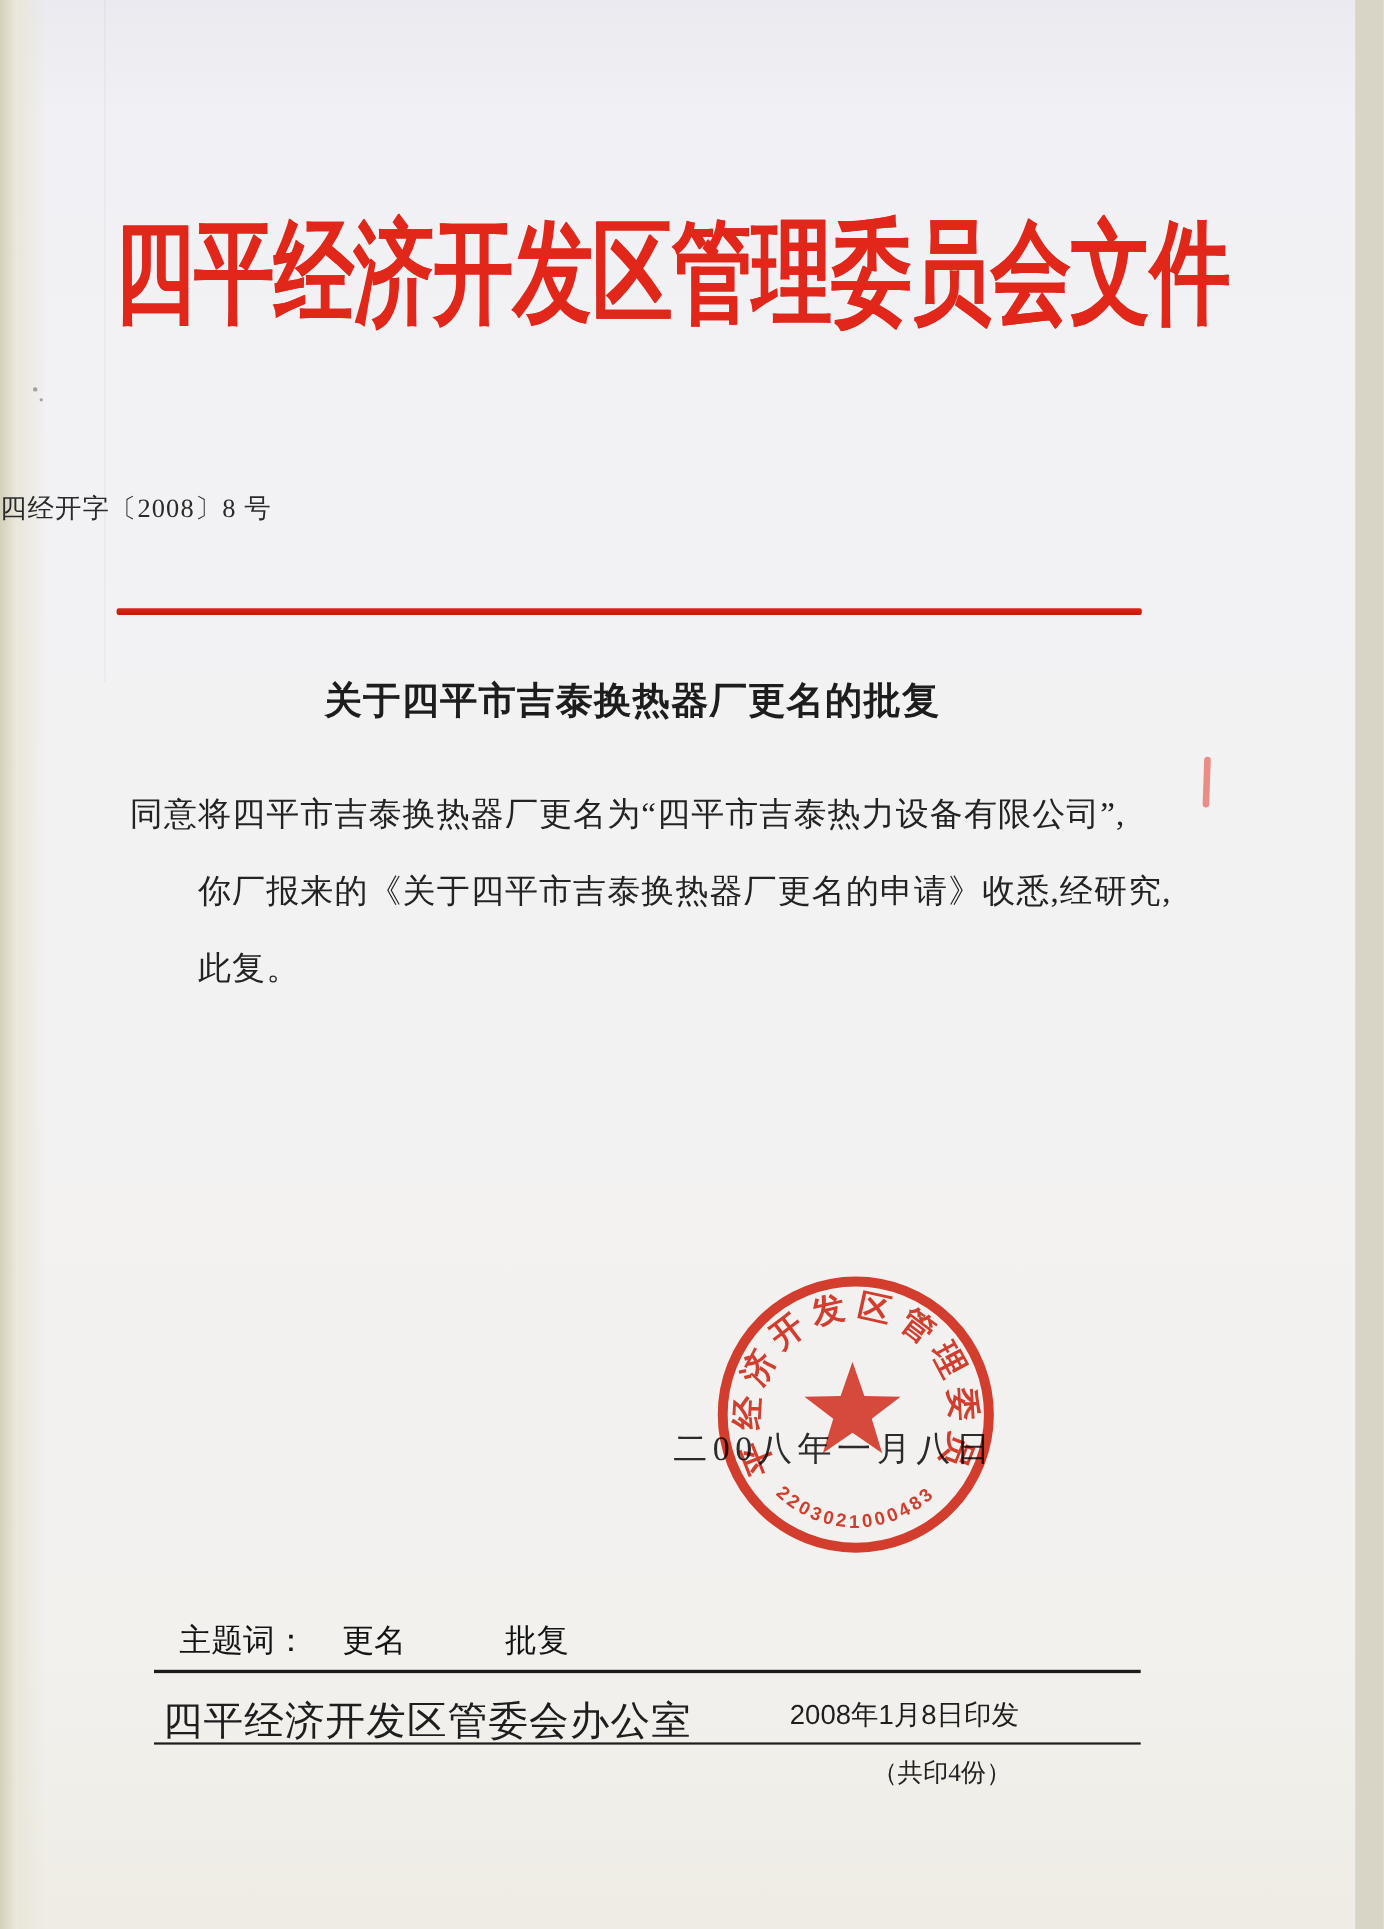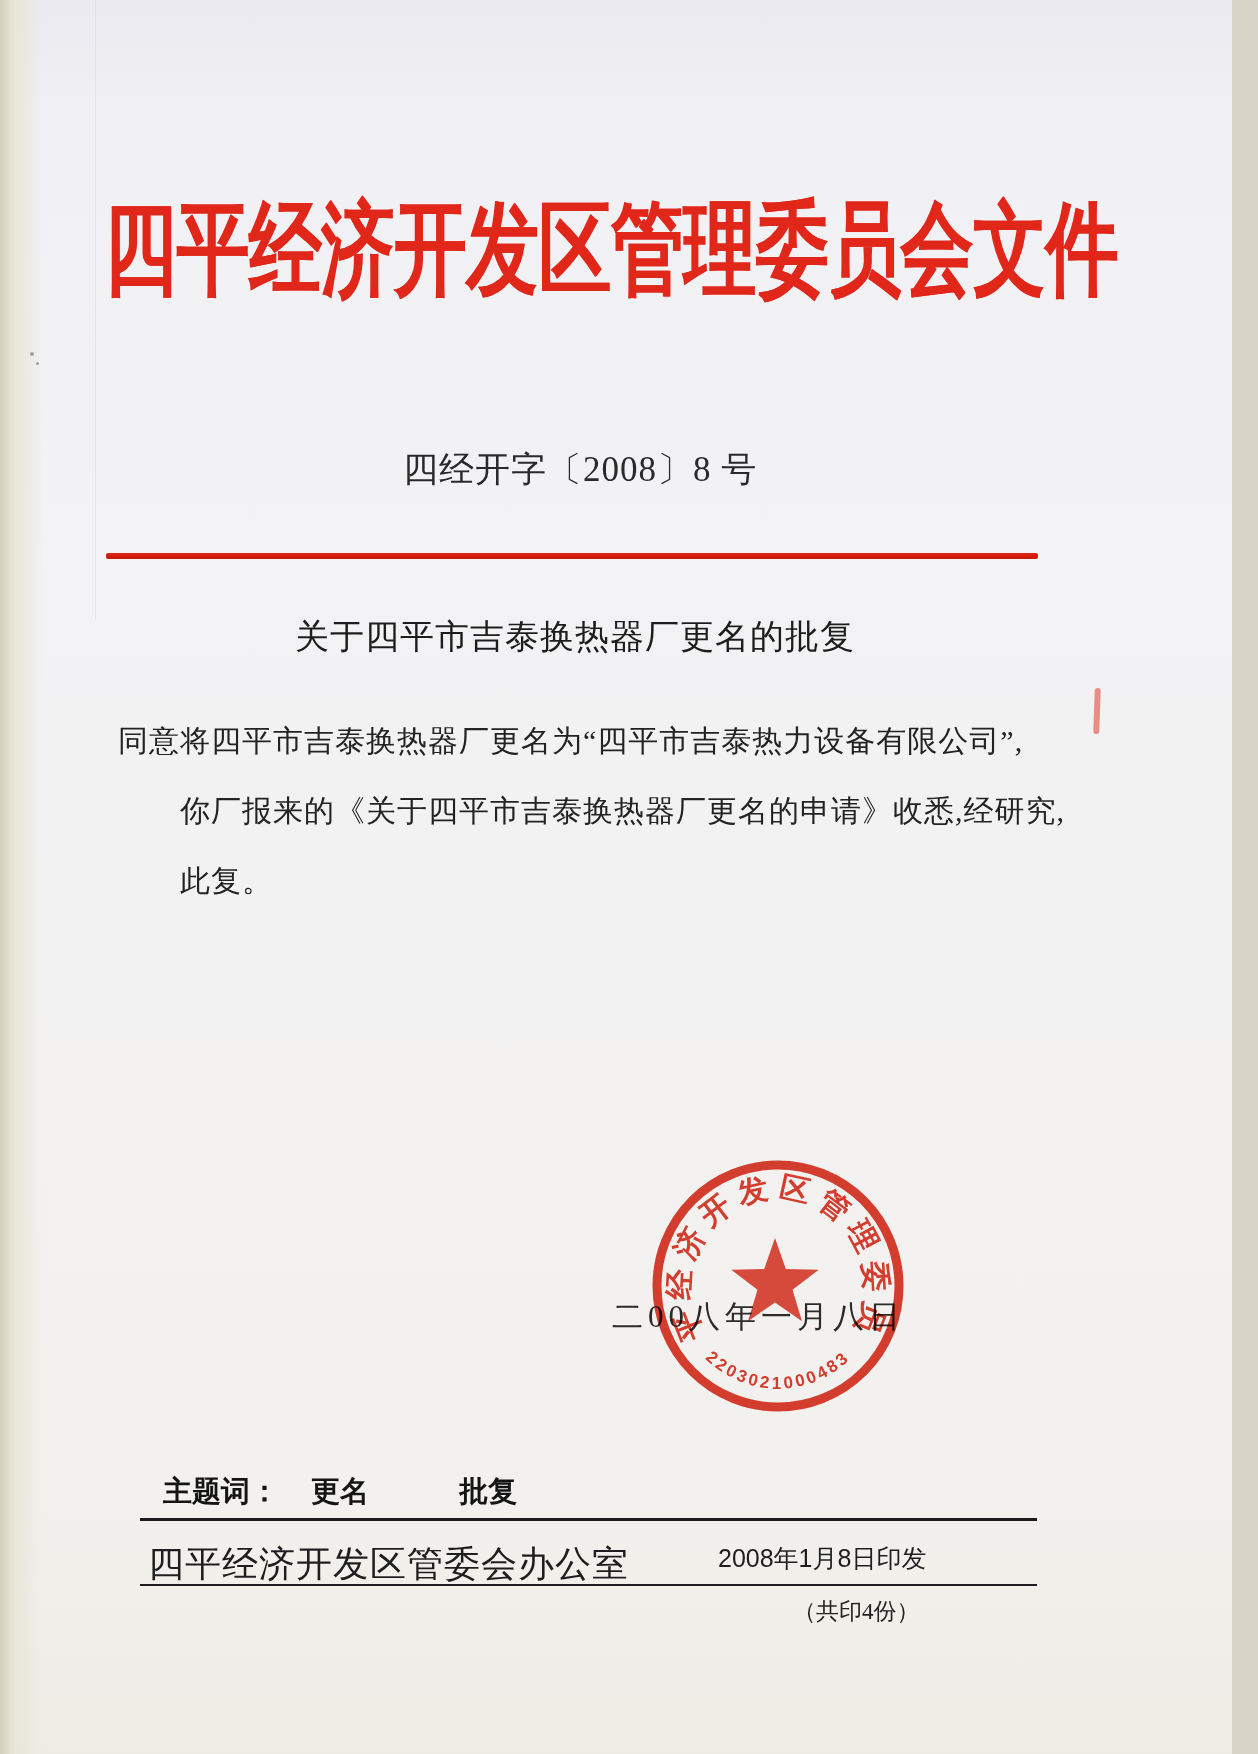--- a/index.html
+++ b/index.html
@@ -34,53 +34,53 @@
     position:absolute;left:104px;top:186px;
     font-family:"Liberation Serif", serif;
     font-weight:bold;font-size:102px;line-height:1.25;
     color:#e1261a;white-space:nowrap;
     transform:scaleX(0.71);transform-origin:0 0;
     letter-spacing:0px;
     text-shadow:1px 0 0 #e1261a;
   }
   .doc-number{
     position:absolute;left:0;top:446px;width:1160px;
-    text-align:center;font-size:35px;color:#2a2a2a;
+    text-align:left;font-size:24px;color:#2a2a2a;
     font-family:"Liberation Serif", serif;letter-spacing:1px;
   }
   .red-rule{
     position:absolute;left:106px;top:553px;width:932px;height:6px;
     background:linear-gradient(180deg,#e02414,#c81708);
     border-radius:2px;
   }
   .doc-title{
     position:absolute;left:0;top:614px;width:1150px;text-align:center;
     font-family:"Liberation Sans", sans-serif;
-    font-weight:normal;font-size:34px;color:#1d1d1d;letter-spacing:1px;
+    font-weight:bold;font-size:34px;color:#1d1d1d;letter-spacing:1px;
   }
   .body-block{
     position:absolute;left:118px;top:706px;width:900px;
     font-size:30px;color:#232323;line-height:70px;
     font-family:"Liberation Serif", serif;
   }
   .body-line{white-space:nowrap;letter-spacing:1px;}
   .body-line.indent{text-indent:62px;}
   .date-line{
     position:absolute;left:612px;top:1296px;
     font-size:31px;color:#2b2b2b;letter-spacing:5px;
     font-family:"Liberation Serif", serif;white-space:nowrap;
   }
   .seal{
     position:absolute;left:648px;top:1156px;width:260px;height:260px;
     mix-blend-mode:multiply;opacity:.92;
   }
   .kw-row{
     position:absolute;left:163px;top:1472px;
     font-family:"Liberation Sans", sans-serif;
-    font-weight:bold;font-size:29px;color:#141414;white-space:nowrap;
+    font-weight:normal;font-size:29px;color:#141414;white-space:nowrap;
   }
   .kw-1{margin-left:24px;}
   .kw-2{margin-left:82px;}
   .foot-rule-1{
     position:absolute;left:140px;top:1518px;width:897px;height:3px;background:#1c1c1c;
   }
   .issuer{
     position:absolute;left:148px;top:1540px;
     font-size:36px;color:#1e1e1e;font-family:"Liberation Serif", serif;
     letter-spacing:1px;white-space:nowrap;

